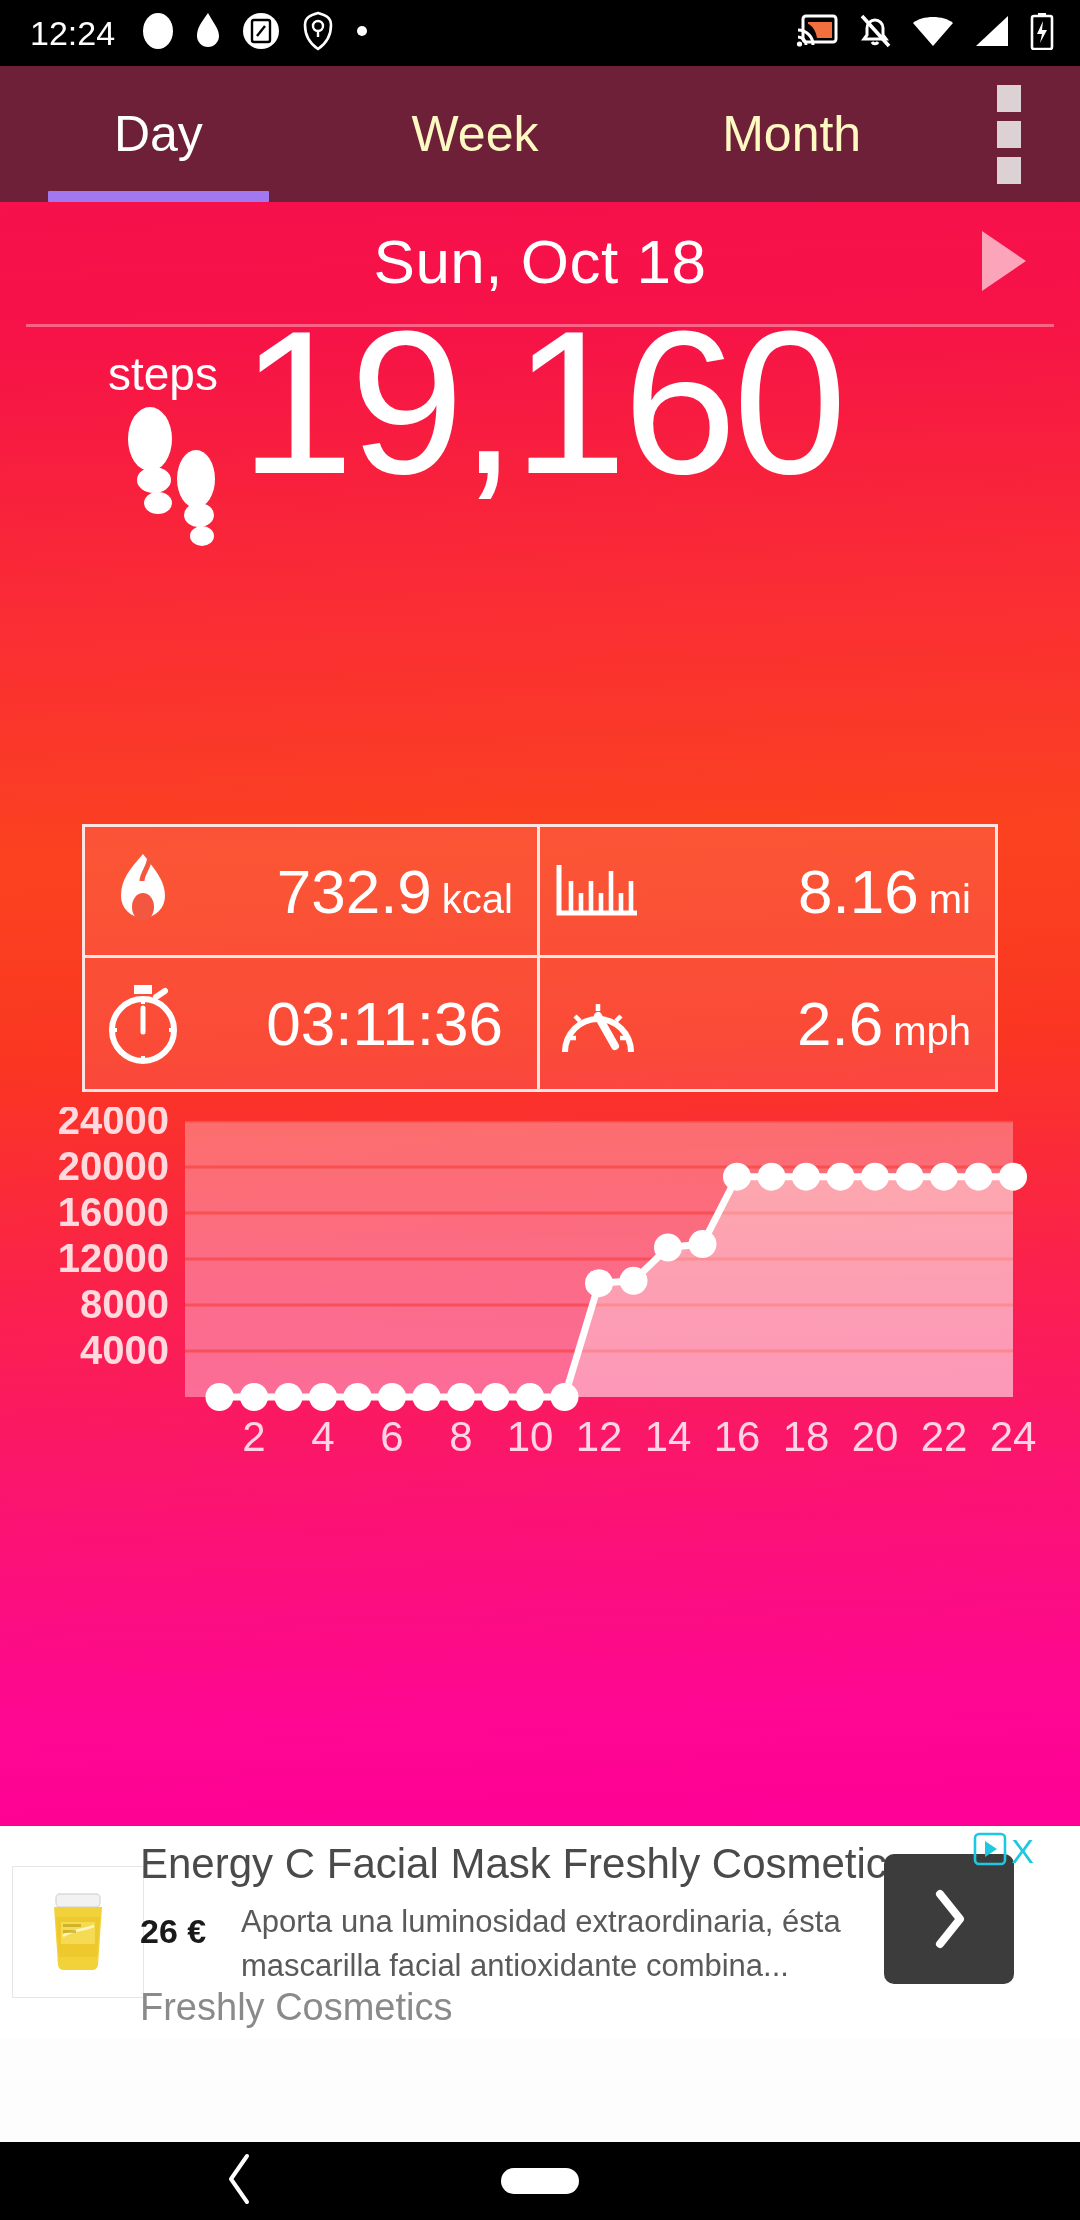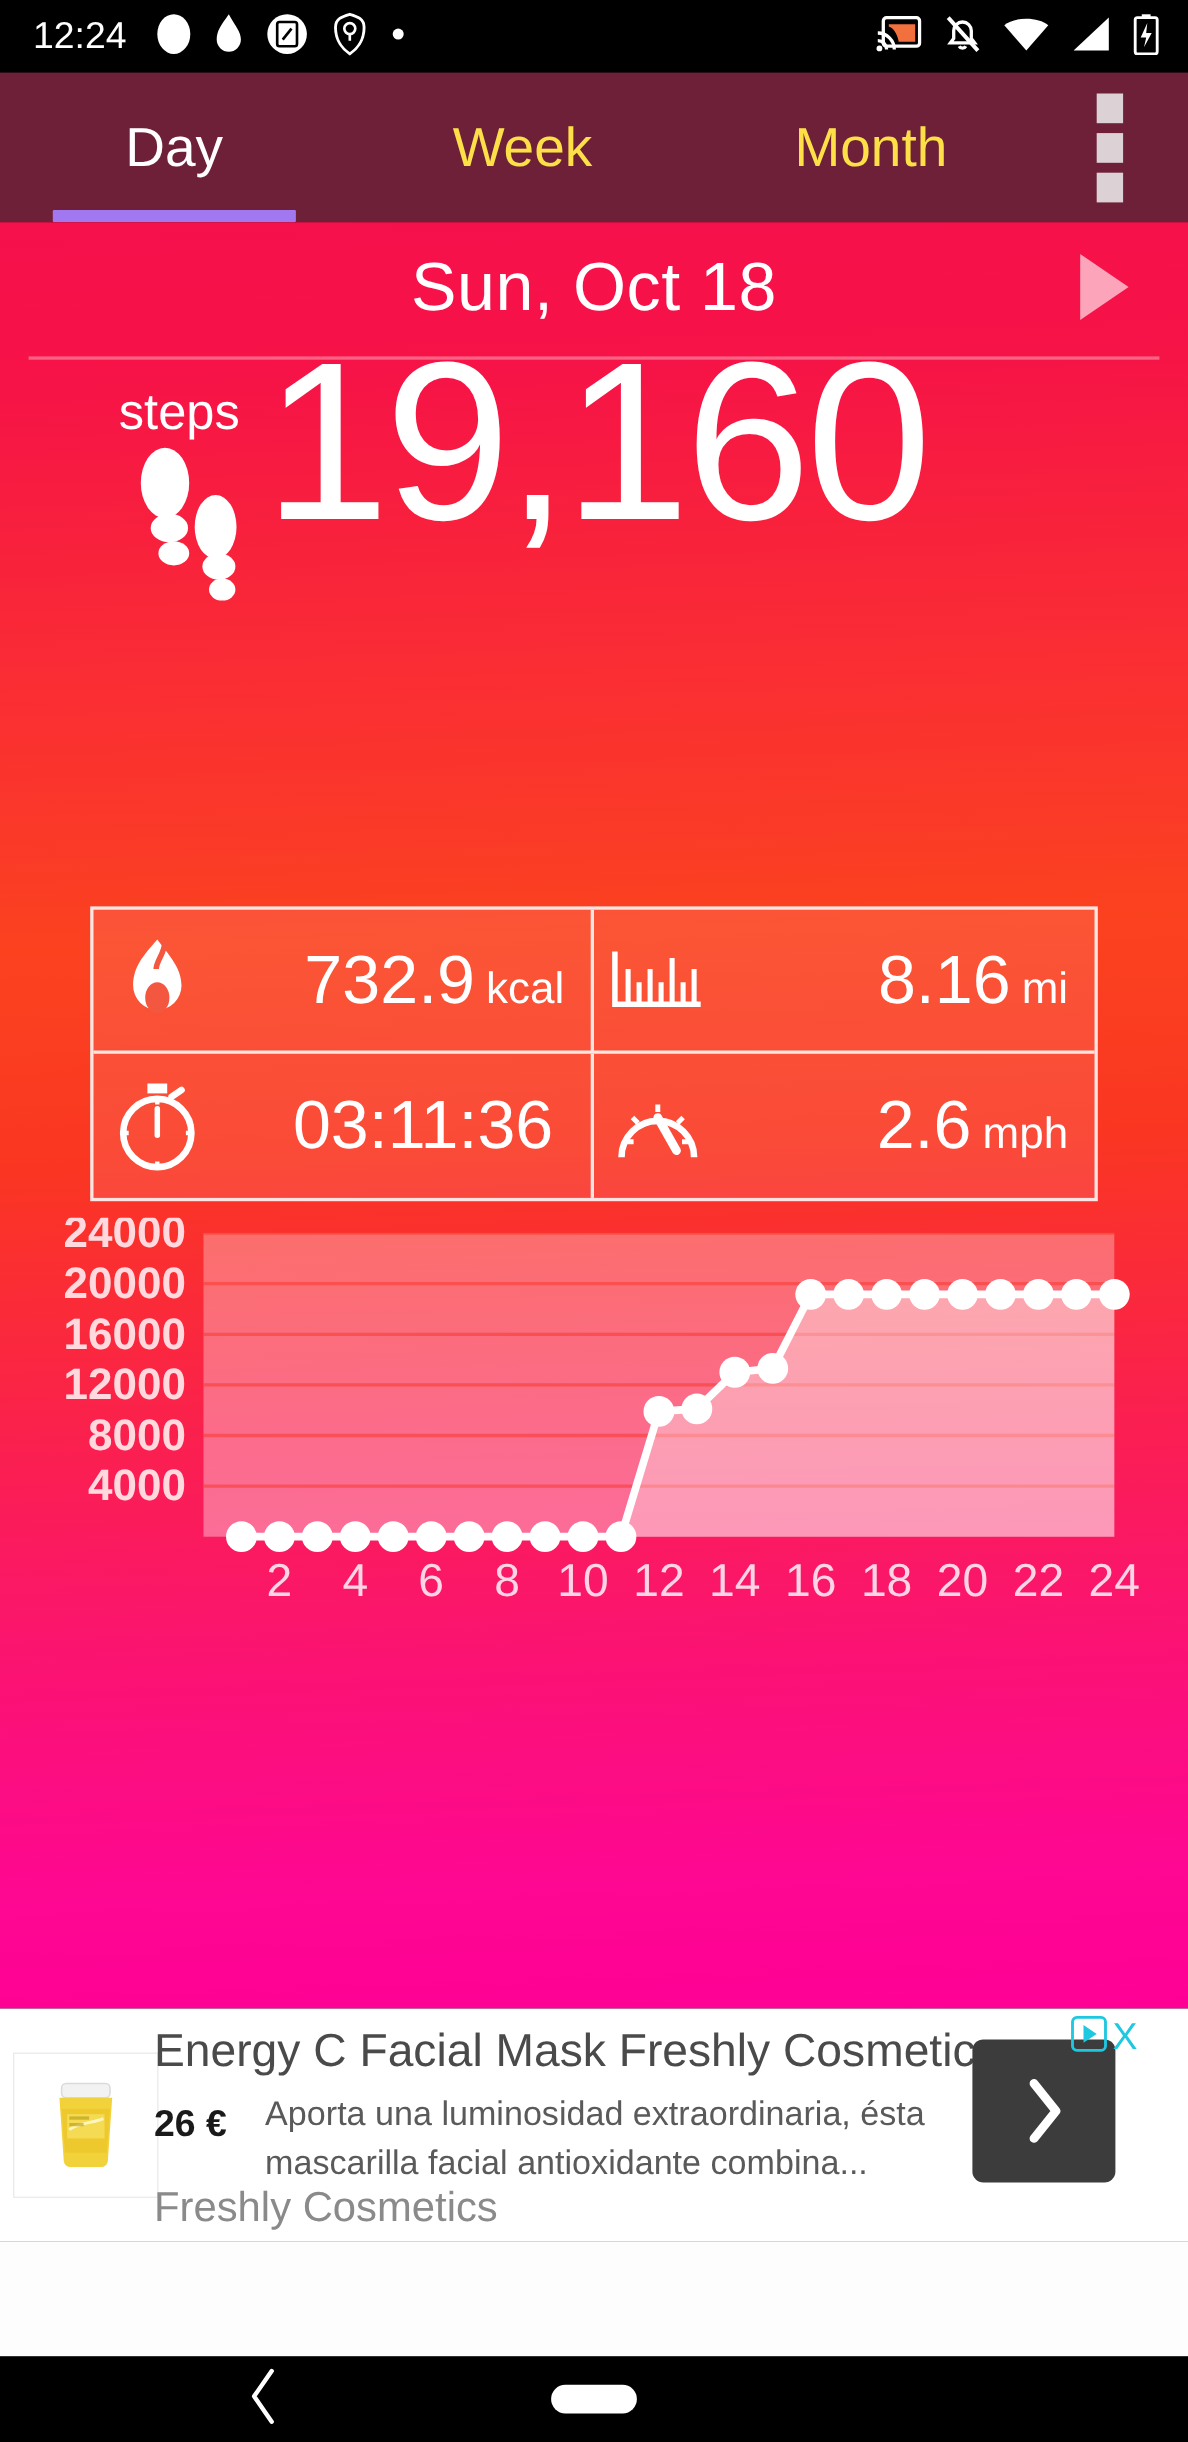--- a/index.html
+++ b/index.html
@@ -30,21 +30,21 @@
   
   .tabbar {
     position:absolute; top:66px; left:0; width:1080px; height:136px;
     background:#6E2039;
   }
   .tabs { display:flex; height:136px; width:950px; }
   .tab {
     flex:1 1 0; display:flex; align-items:center; justify-content:center;
     position:relative; cursor:pointer;
   }
-  .tab-label { font-size:50px; font-weight:400; color:#fde047; }
+  .tab-label { font-size:50px; font-weight:400; color:#fef9c3; }
   .tab.active .tab-label { color:#FFFFFF; }
   .tab-underline {
     position:absolute; bottom:0; left:15%; width:70%; height:11px;
     background:#A278F0; border-radius:1px;
   }
   .overflow {
     position:absolute; right:36px; top:0; height:136px; width:70px;
     display:flex; flex-direction:column; align-items:center; justify-content:center;
     gap:9px; cursor:pointer;
   }

